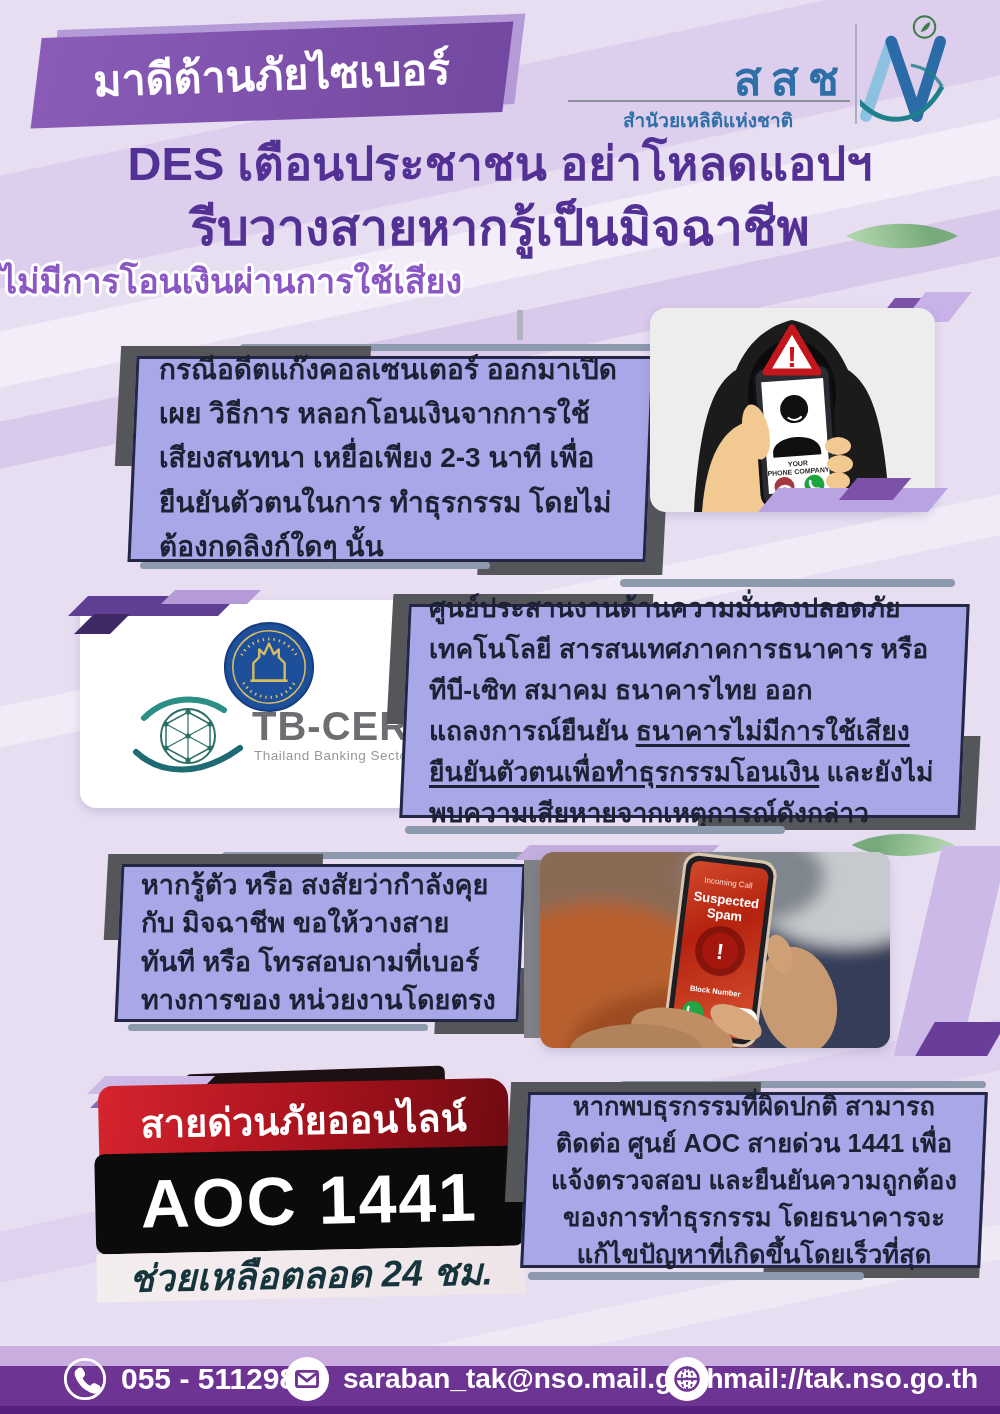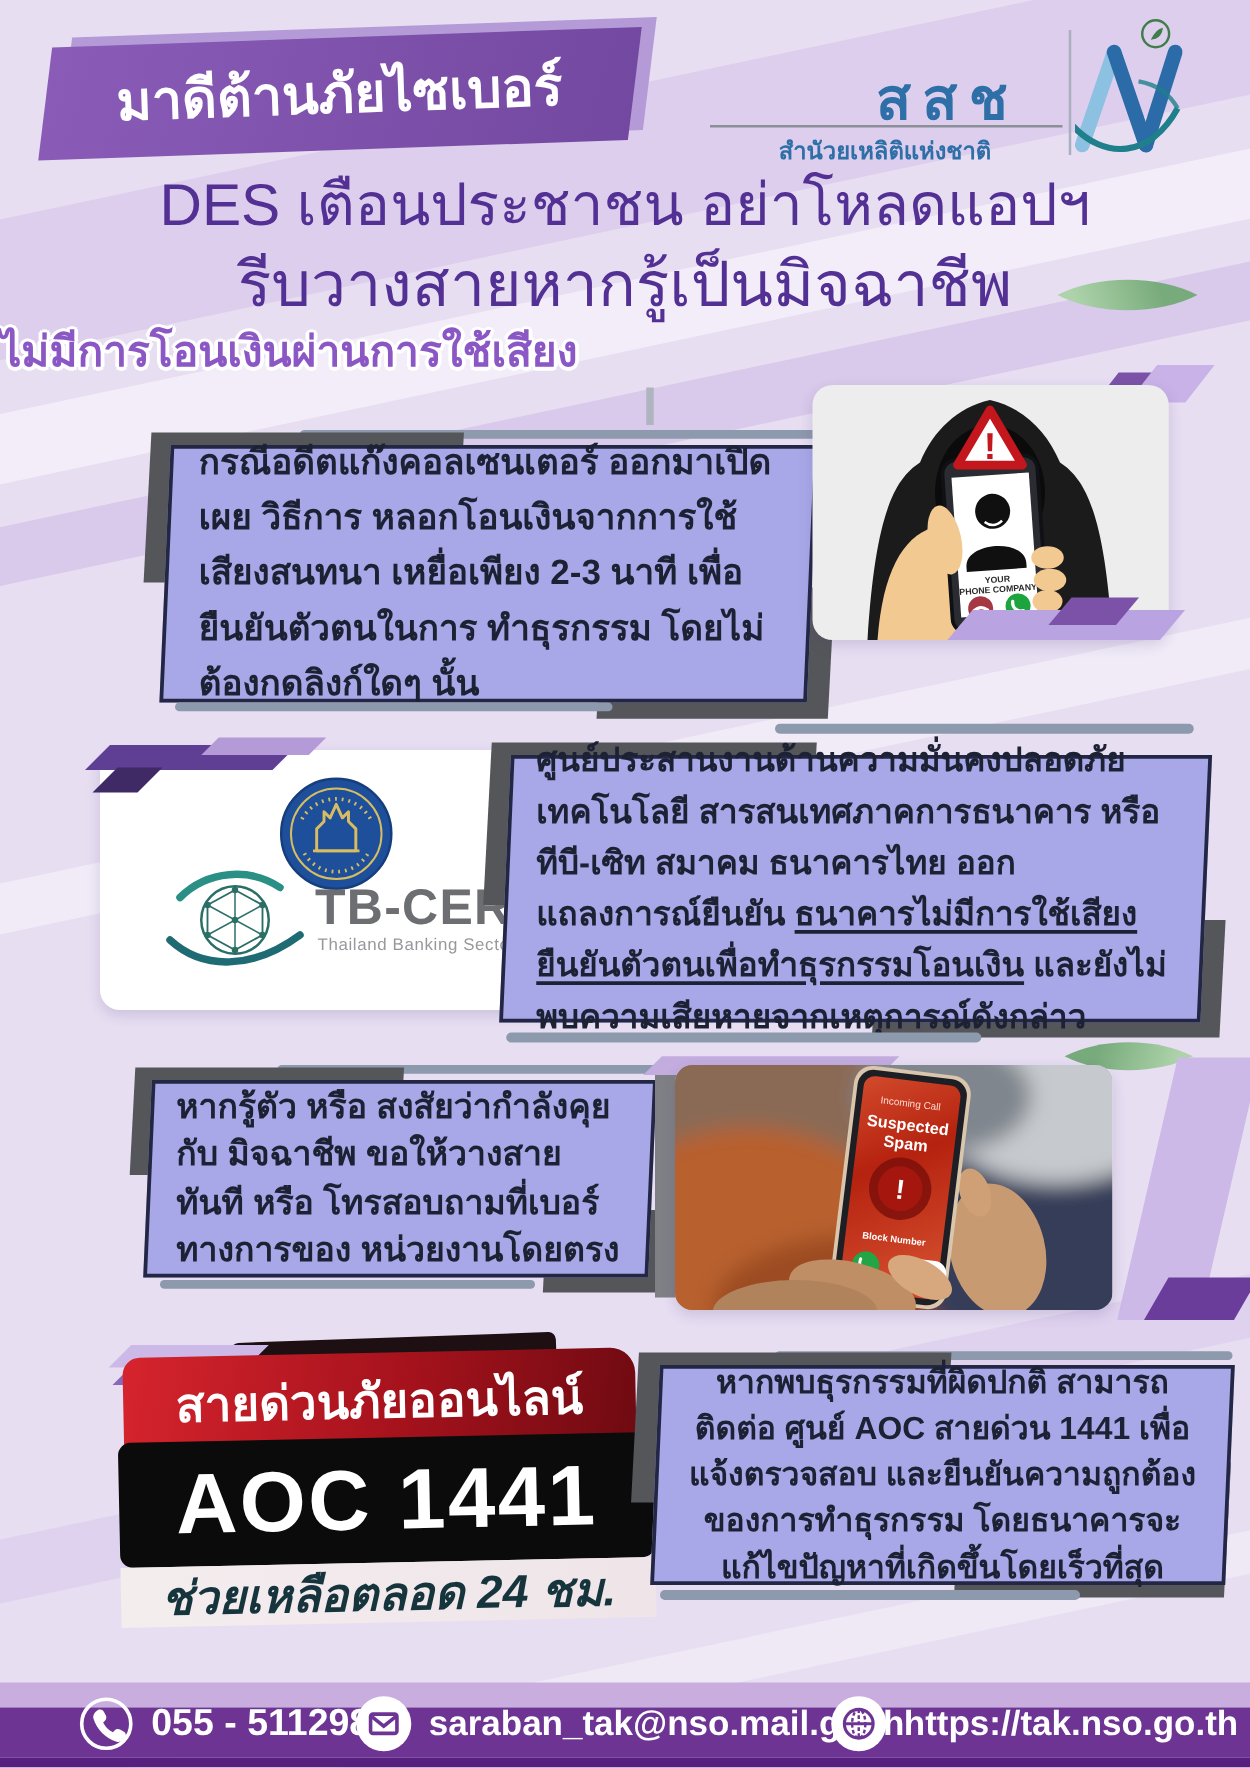--- a/index.html
+++ b/index.html
@@ -26,21 +26,21 @@
     position:absolute;left:36px;top:30px;width:472px;height:90px;
     background:linear-gradient(100deg,#8a5cb8,#7348a0);
     transform:rotate(-2deg) skewX(-9deg);
     display:flex;align-items:center;justify-content:center;
   }
   .badge span{transform:skewX(9deg);color:#fff;font-size:43px;font-weight:bold;}
   .badge-shadow{
     position:absolute;left:52px;top:22px;width:468px;height:90px;
     background:#b49bd8;transform:rotate(-2deg) skewX(-9deg);
   }
-  .title-line{position:absolute;width:1000px;text-align:center;color:#533093;font-weight:normal;}
+  .title-line{position:absolute;width:1000px;text-align:center;color:#533093;font-weight:bold;}
   .subtitle{
     position:absolute;width:1000px;color:#8a57c5;font-weight:bold;font-size:34px;
     text-shadow:-2px -2px 0 #fff,2px -2px 0 #fff,-2px 2px 0 #fff,2px 2px 0 #fff,0 3px 0 #fff,0 -3px 0 #fff,3px 0 0 #fff,-3px 0 0 #fff;
   }
   .fgroup{position:absolute;display:flex;align-items:center;gap:13px;color:#fff;font-weight:bold;}
   svg text{font-family:"Liberation Sans","DejaVu Sans",sans-serif;}
 </style>
 </head>
 <body>
 
@@ -52,21 +52,21 @@
   <div class="band" style="left:-150px;top:585px;width:1450px;height:40px;background:rgba(255,255,255,.40);"></div>
   <div class="band" style="left:-150px;top:1110px;width:1450px;height:50px;background:rgba(210,190,235,.35);"></div>
   <div class="band" style="left:-150px;top:1315px;width:1450px;height:34px;background:rgba(255,255,255,.35);"></div>
 
   <div class="badge-shadow"></div>
   <div class="badge">
     <span>มาดีต้านภัยไซเบอร์</span>
   </div>
 
   <div class="abs" style="left:560px;top:20px;width:360px;height:110px;">
-    <div class="abs" style="left:108px;top:22px;width:180px;text-align:center;font-size:46px;font-weight:bold;color:#2e6fa7;letter-spacing:9px;">สสช</div>
+    <div class="abs" style="left:108px;top:22px;width:180px;text-align:right;font-size:46px;font-weight:bold;color:#2e6fa7;letter-spacing:9px;">สสช</div>
     <div class="abs" style="left:8px;top:80px;width:282px;height:2px;background:#8a8f98;"></div>
     <div class="abs" style="left:4px;top:85px;width:288px;text-align:center;font-size:19px;font-weight:bold;color:#2e6fa7;">สำนัวยเหลิติแห่งชาติ</div>
     <div class="abs" style="left:295px;top:4px;width:2px;height:100px;background:#a9afc0;"></div>
     <svg class="abs" style="left:300px;top:-8px;" width="88" height="118" viewBox="0 0 90 120">
       <circle cx="66" cy="15" r="11" fill="none" stroke="#3f7d49" stroke-width="2"></circle>
       <path d="M62 20 q4 -9 10 -10 q-1 7 -6 9 Z" fill="#3f7d49"></path>
       <g transform="translate(-4 14)">
         <path d="M10 92 L36 16" stroke="#8cc1e2" stroke-width="12" stroke-linecap="round"></path>
         <path d="M36 16 L62 92" stroke="#2b6ca8" stroke-width="12" stroke-linecap="round"></path>
         <path d="M62 92 L86 16" stroke="#2b6ca8" stroke-width="12" stroke-linecap="round"></path>
@@ -275,16 +275,16 @@
   </div>
 
   <div class="fgroup" style="left:664px;top:1356px;">
     <svg width="46" height="46" viewBox="0 0 48 48">
       <circle cx="24" cy="24" r="23" fill="#fff"></circle>
       <circle cx="24" cy="24" r="12" fill="none" stroke="#6d3494" stroke-width="2.6"></circle>
       <ellipse cx="24" cy="24" rx="5.5" ry="12" fill="none" stroke="#6d3494" stroke-width="2" stroke-dasharray="3 2"></ellipse>
       <line x1="12" y1="24" x2="36" y2="24" stroke="#6d3494" stroke-width="2.6"></line>
       <line x1="24" y1="12" x2="24" y2="36" stroke="#6d3494" stroke-width="2" stroke-dasharray="3 2"></line>
     </svg>
-    <span style="font-size:28px;">https://tak.nso.go.th</span>
+    <span style="font-size:28px;">mail://tak.nso.go.th</span>
   </div>
 
 </div>
 
 </body></html>

